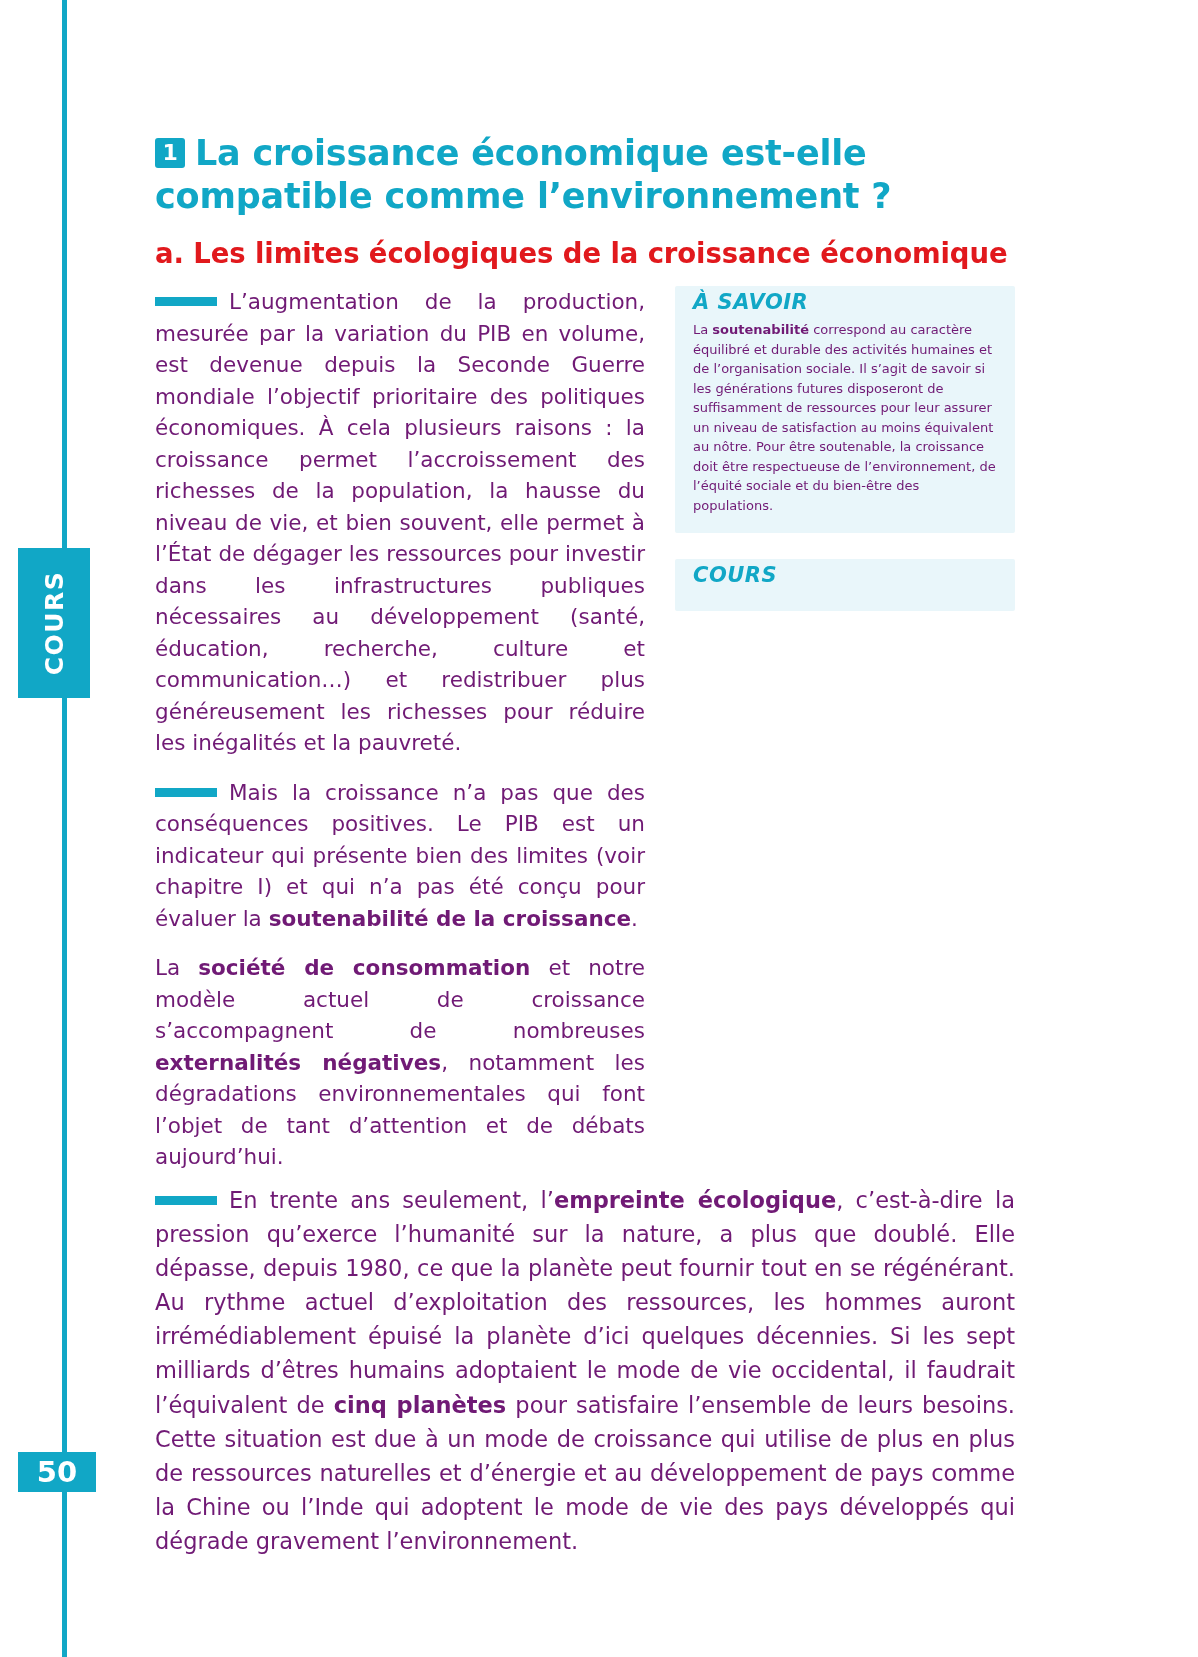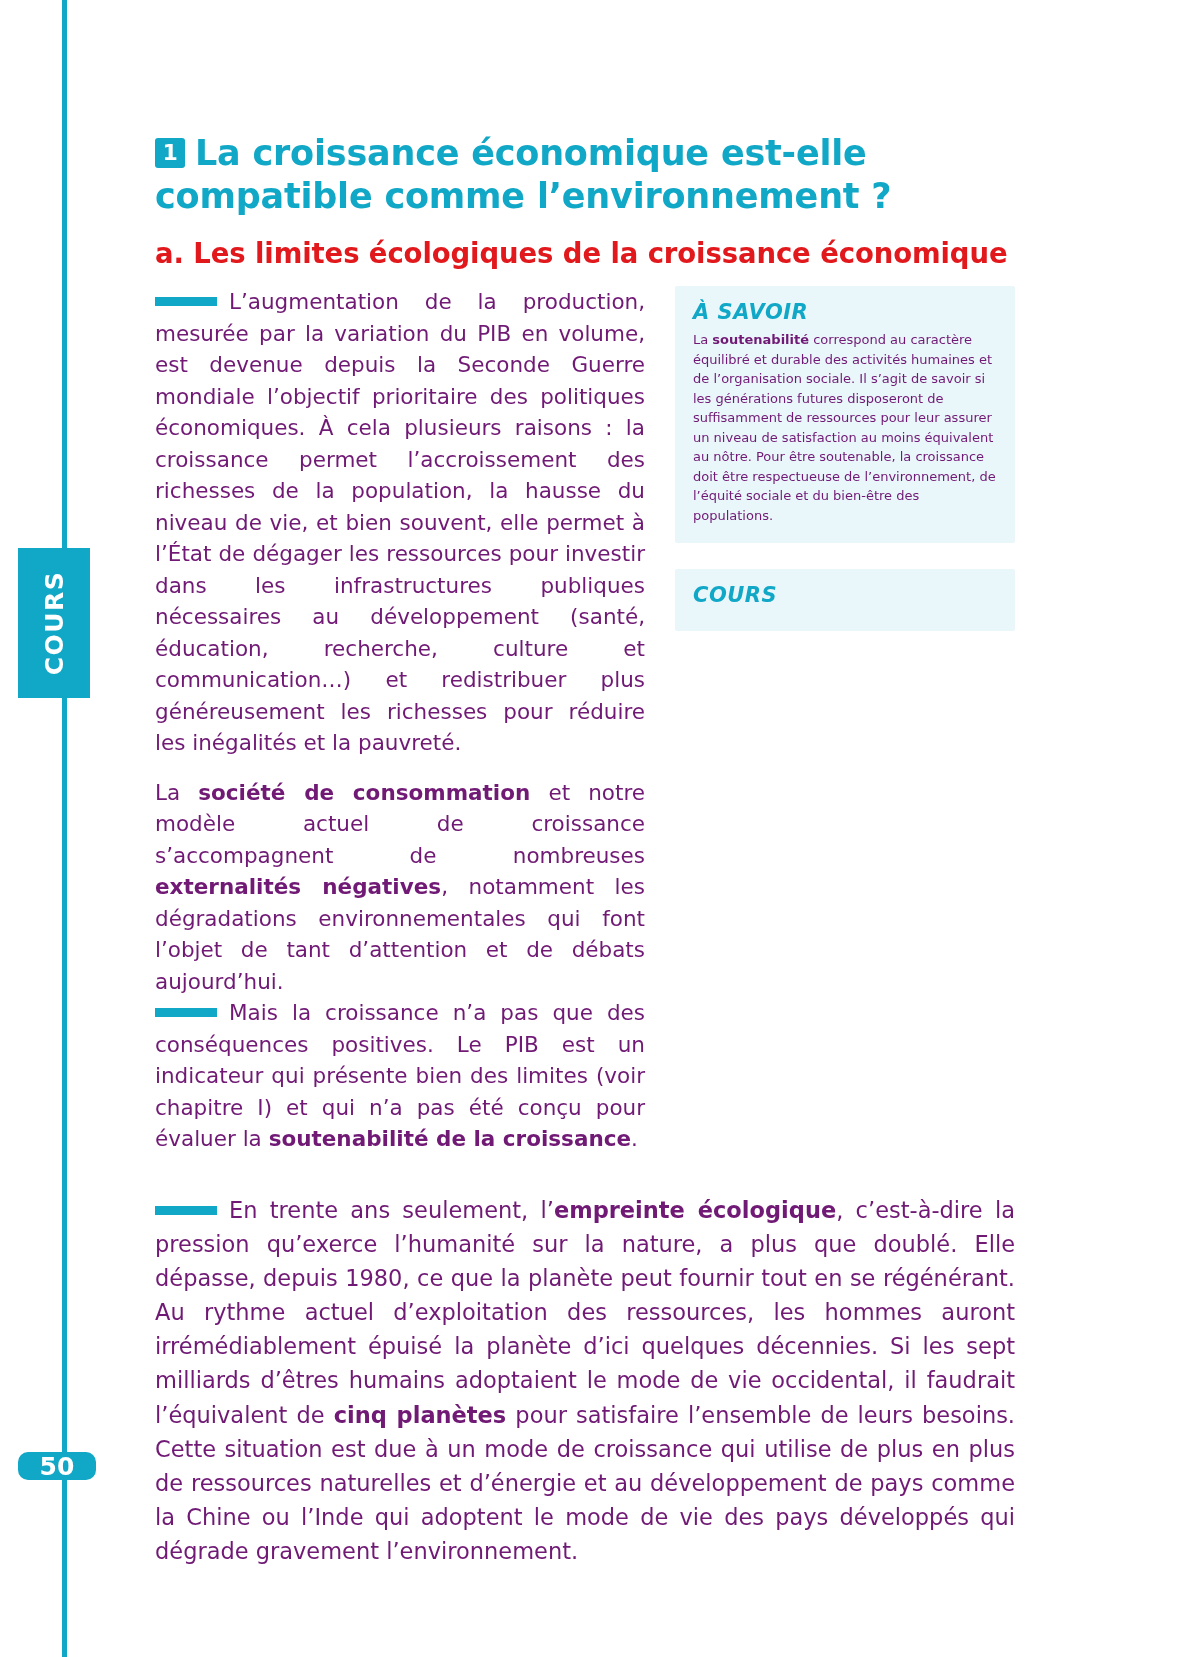--- a/index.html
+++ b/index.html
@@ -47,29 +47,28 @@
     white-space: nowrap;
     font-family: "DejaVu Sans", sans-serif;
   }
 
   
   .page-num {
     position: absolute;
     left: 18px;
     top: 1452px;
     width: 78px;
-    height: 28px;
+    height: 40px;
     background: #11a7c6;
     color: #ffffff;
     font-weight: bold;
-    font-size: 25px;
+    font-size: 29px;
     display: flex;
     align-items: center;
     justify-content: center;
-    border-radius: 10px;
   }
 
   
   .content {
     position: absolute;
     left: 155px;
     top: 132px;
     width: 860px;
   }
 
@@ -135,42 +134,42 @@
     height: 9px;
     background: #11a7c6;
     vertical-align: 3px;
     margin-right: 12px;
   }
   b { font-weight: bold; }
 
   
   .sidebox {
     background: #e9f6fa;
-    padding: 14px 18px 18px 18px;
+    padding: 4px 18px 18px 18px;
     margin-bottom: 26px;
     border-radius: 2px;
   }
   .sidebox .box-title {
     color: #11a7c6;
     font-size: 21px;
     font-family: "DejaVu Sans", sans-serif;
     font-style: italic;
     font-weight: bold;
     letter-spacing: 0.5px;
     margin-bottom: 6px;
   }
   .sidebox .box-text {
     font-size: 13px;
     line-height: 1.5;
     color: #701a75;
   }
 
   
   .full {
-    margin-top: 20px;
+    margin-top: 10px;
   }
   .full p.body {
     font-size: 22.5px;
     line-height: 1.52;
   }
 </style>
 </head>
 <body>
 
 <div class="left-rule"></div>
@@ -197,22 +196,22 @@
         <div class="box-title">À SAVOIR</div>
         <div class="box-text">La <b>soutenabilité</b> correspond au caractère équilibré et durable des activités humaines et de l’organisation sociale. Il s’agit de savoir si les générations futures disposeront de suffisamment de ressources pour leur assurer un niveau de satisfaction au moins équivalent au nôtre. Pour être soutenable, la croissance doit être respectueuse de l’environnement, de l’équité sociale et du bien-être des populations.</div>
       </div>
       <div class="sidebox">
         <div class="box-title">COURS</div>
       </div>
     </div>
 
     <div class="col-left">
       <p class="body"><span class="dash"></span><span>L’augmentation de la production, mesurée par la variation du PIB en volume, est devenue depuis la Seconde Guerre mondiale l’objectif prioritaire des politiques économiques. À cela plusieurs raisons : la croissance permet l’accroissement des richesses de la population, la hausse du niveau de vie, et bien souvent, elle permet à l’État de dégager les ressources pour investir dans les infrastructures publiques nécessaires au développement (santé, éducation, recherche, culture et communication…) et redistribuer plus généreusement les richesses pour réduire les inégalités et la pauvreté.</span></p>
+      <p class="body"><span class="dash"></span><span>Mais la croissance n’a pas que des conséquences positives. Le PIB est un indicateur qui présente bien des limites (voir chapitre I) et qui n’a pas été conçu pour évaluer la <b>soutenabilité de la croissance</b>.</span></p>
       <p class="body last"><span>La <b>société de consommation</b> et notre modèle actuel de croissance s’accompagnent de nombreuses <b>externalités négatives</b>, notamment les dégradations environnementales qui font l’objet de tant d’attention et de débats aujourd’hui.</span></p>
-      <p class="body"><span class="dash"></span><span>Mais la croissance n’a pas que des conséquences positives. Le PIB est un indicateur qui présente bien des limites (voir chapitre I) et qui n’a pas été conçu pour évaluer la <b>soutenabilité de la croissance</b>.</span></p>
     </div>
 
     <div class="clear"></div>
   </div>
 
   <div class="full">
     <p class="body"><span class="dash"></span><span>En trente ans seulement, l’<b>empreinte écologique</b>, c’est-à-dire la pression qu’exerce l’humanité sur la nature, a plus que doublé. Elle dépasse, depuis 1980, ce que la planète peut fournir tout en se régénérant. Au rythme actuel d’exploitation des ressources, les hommes auront irrémédiablement épuisé la planète d’ici quelques décennies. Si les sept milliards d’êtres humains adoptaient le mode de vie occidental, il faudrait l’équivalent de <b>cinq planètes</b> pour satisfaire l’ensemble de leurs besoins. Cette situation est due à un mode de croissance qui utilise de plus en plus de ressources naturelles et d’énergie et au développement de pays comme la Chine ou l’Inde qui adoptent le mode de vie des pays développés qui dégrade gravement l’environnement.</span></p>
   </div>
 
 </div>

